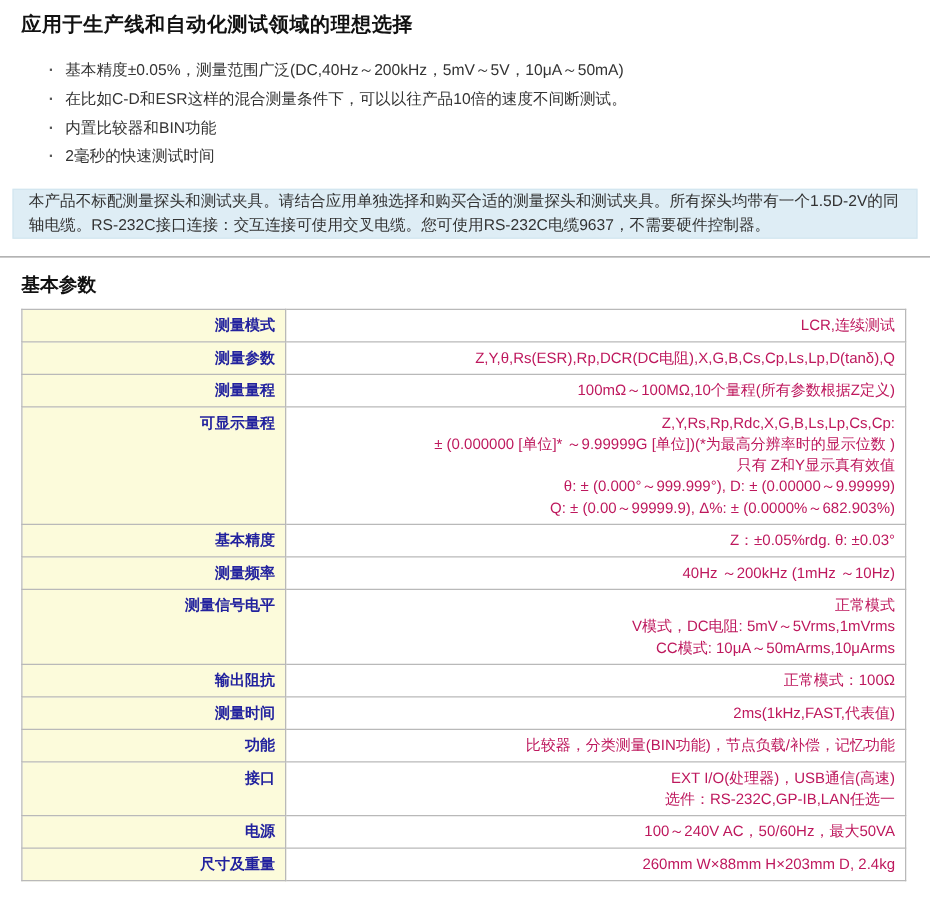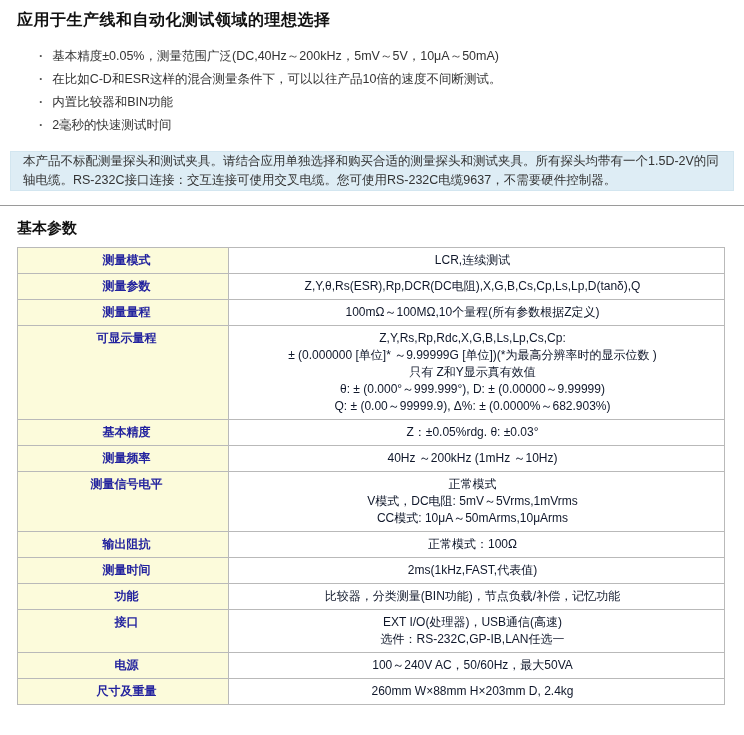--- a/index.html
+++ b/index.html
@@ -59,32 +59,32 @@
   }
   table.spec {
     width: 708px;
     border-collapse: collapse;
     border: 1px solid #b9b9b9;
     font-size: 12px;
   }
   table.spec th, table.spec td {
     border: 1px solid #b9b9b9;
     vertical-align: top;
-    text-align: center;
+    text-align: right;
     line-height: 17px;
   }
   table.spec th {
     width: 211px;
     background: #fcfbdb;
     color: #22229e;
     font-weight: bold;
     padding: 4px 8px 4px 15px;
   }
   table.spec td {
-    color: #0f172a;
+    color: #be185d;
     padding: 4px 8px 4px 0;
   }
 </style>
 </head>
 <body>
 
 <div class="page">
 
   <h1 class="page-title">应用于生产线和自动化测试领域的理想选择</h1>
 

